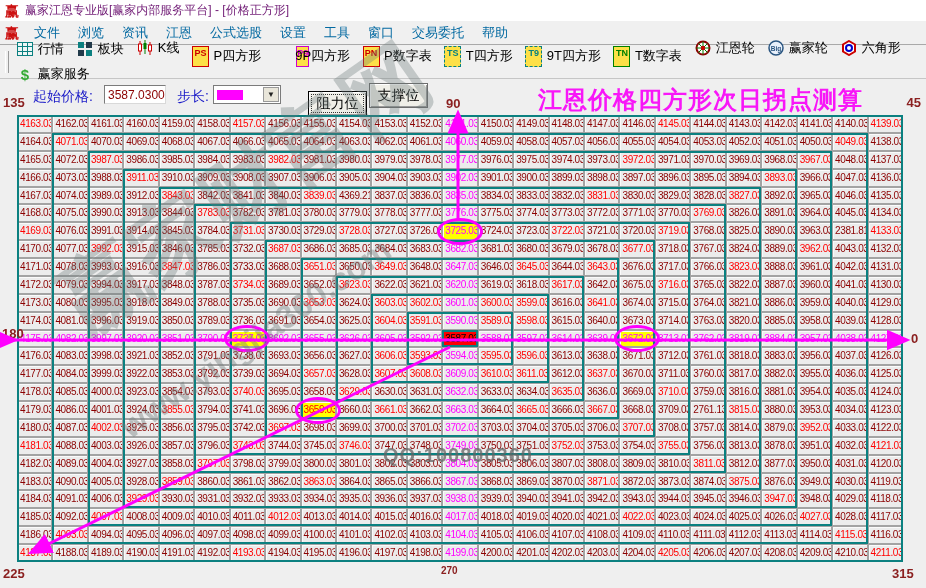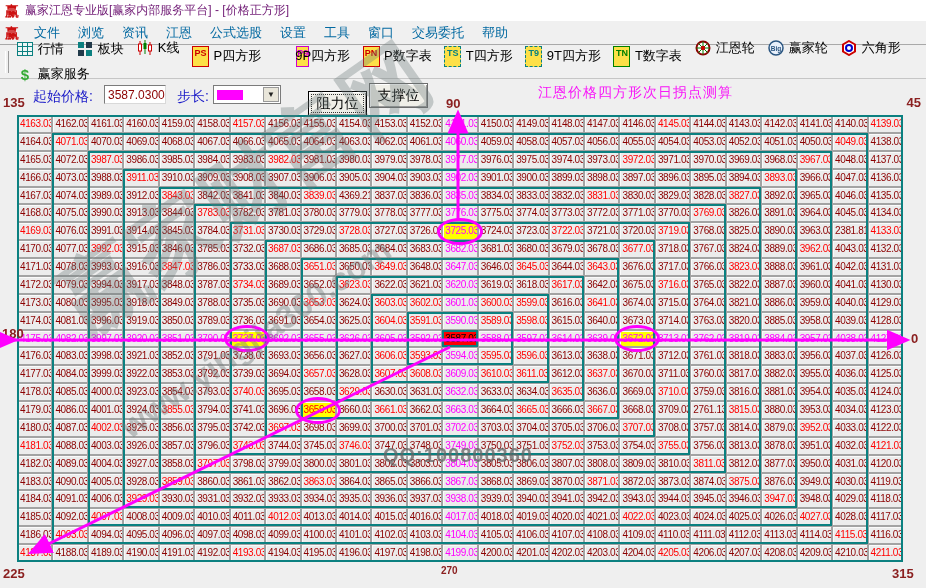--- a/index.html
+++ b/index.html
@@ -18,21 +18,21 @@
 .badge{font-size:9px;font-weight:bold;width:17px;height:21px;line-height:12px;text-align:center;border:1px solid;background:#fde047}
 .controlbar{position:absolute;left:0;top:79px;width:926px;height:36px}
 .anglelbl{position:absolute;color:#8b2020;font-size:13px;font-weight:bold}
 .bluelbl{position:absolute;color:#1a1ac8;font-size:14px}
 .field{position:absolute;background:#fff;border:1px solid #7b7b7b;border-right-color:#d9d9d9;border-bottom-color:#d9d9d9;color:#8b0000;font-size:12px;padding:1px 0 0 3px}
 .combo{position:absolute;background:#fff;border:1px solid #7b7b7b;display:flex;align-items:center}
 .swatch{width:26px;height:10px;background:#ff00ff;margin-left:3px}
 .combo-btn{position:absolute;right:1px;top:1px;bottom:1px;width:16px;background:#e9e6da;border:1px solid #999;font-size:8px;color:#222;display:flex;align-items:center;justify-content:center}
 .btn{position:absolute;height:25px;width:59px;background:#f0efe8;border:1px solid #6d6d6d;box-shadow:inset 1px 1px 0 #fff,inset -1px -1px 0 #9a9a9a;font-size:14px;color:#000;text-align:center;line-height:23px}
 .btn.default{outline:1px dotted #333;outline-offset:-4px;border-color:#000}
-.heading{position:absolute;color:#f816f8;font-size:14px;font-weight:normal;letter-spacing:1px;white-space:nowrap}
+.heading{position:absolute;color:#f816f8;font-size:24px;font-weight:bold;letter-spacing:1px;white-space:nowrap}
 #gridwrap{position:absolute;left:17px;top:115px;width:886px;height:447px;background:#5eead4}
 #grid{position:absolute;inset:0;display:grid;grid-template-columns:repeat(25,1fr);grid-template-rows:repeat(25,1fr)}
 .cell{border:1px solid #a3a3a3;background:#ececec;box-shadow:inset 1px 1px 0 #fafafa;font-size:10px;line-height:16px;white-space:nowrap;overflow:hidden;padding-left:2px;color:#8b0000;letter-spacing:-0.4px}
 .cell.red{color:#ff0000}
 .cell.mag{color:#ff00ff}
 .cell.center{background:#ff0000;color:#000}
 .cell.hl{background:#ffff00}
 #rings,#circles{position:absolute;inset:0;pointer-events:none}
 .ring{position:absolute;border:2px solid #0b8080;pointer-events:none}
 .circle{position:absolute;width:46px;height:27px;border:3px solid #ff00ff;border-radius:50%;pointer-events:none}

